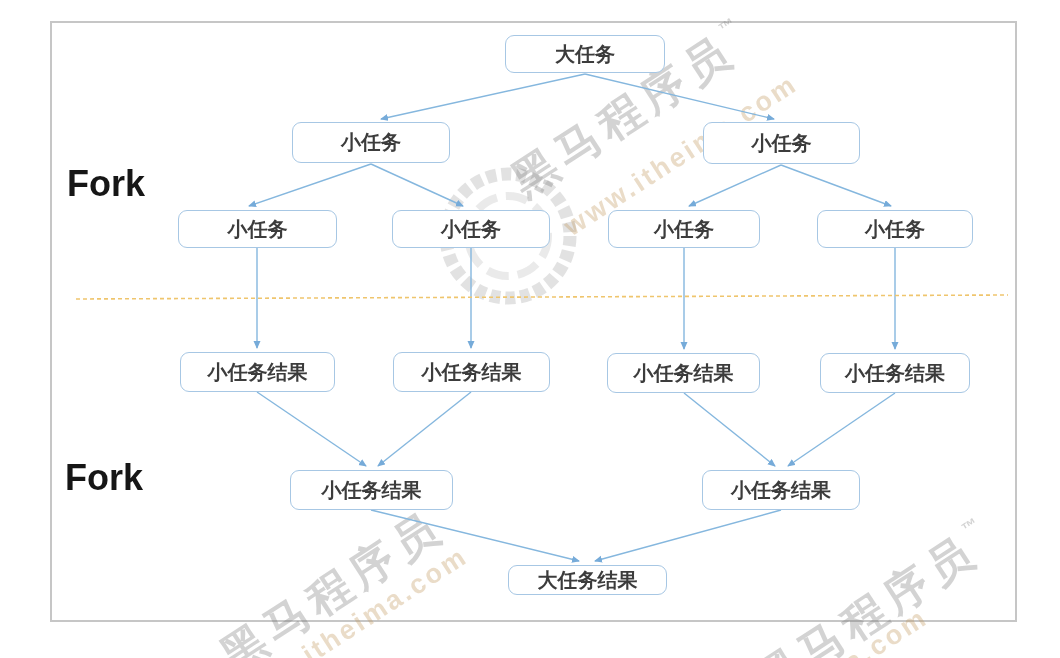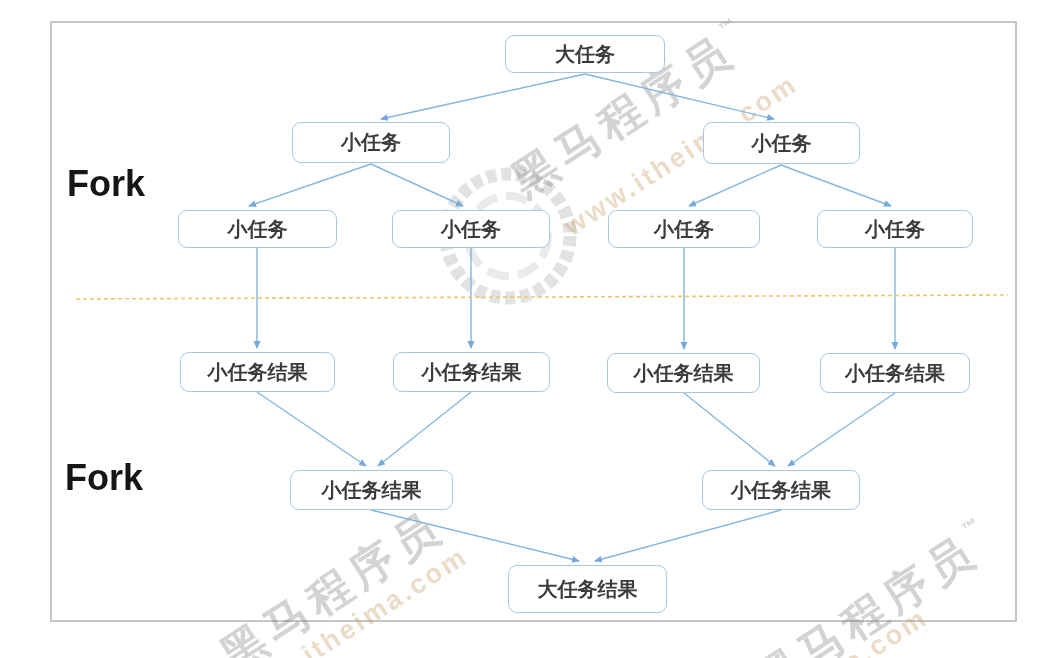--- a/index.html
+++ b/index.html
@@ -107,15 +107,15 @@
   <div class="node" style="left:817px;top:210px;width:156px;height:38px;">小任务</div>
 
   <div class="node" style="left:180px;top:352px;width:155px;height:40px;">小任务结果</div>
   <div class="node" style="left:393px;top:352px;width:157px;height:40px;">小任务结果</div>
   <div class="node" style="left:607px;top:353px;width:153px;height:40px;">小任务结果</div>
   <div class="node" style="left:820px;top:353px;width:150px;height:40px;">小任务结果</div>
 
   <div class="node" style="left:290px;top:470px;width:163px;height:40px;">小任务结果</div>
   <div class="node" style="left:702px;top:470px;width:158px;height:40px;">小任务结果</div>
 
-  <div class="node" style="left:508px;top:565px;width:159px;height:48px;">大任务结果</div>
+  <div class="node" style="left:508px;top:565px;width:159px;height:30px;">大任务结果</div>
 
 </div>
 
 </body></html>

